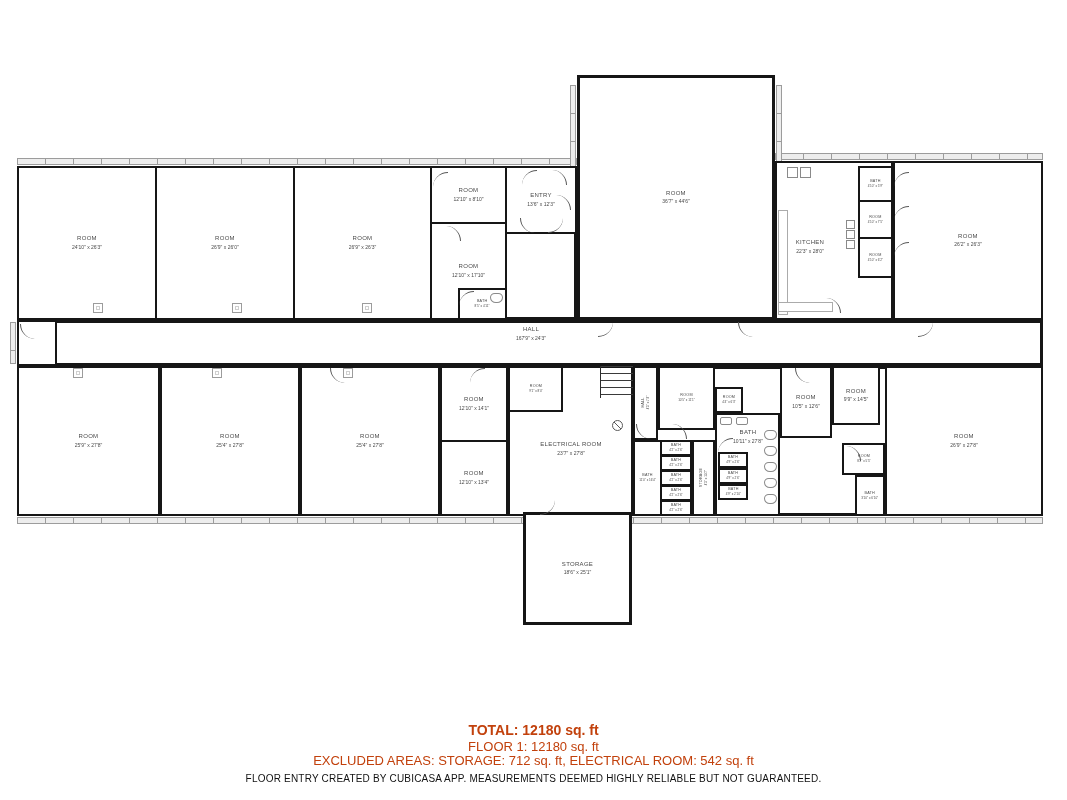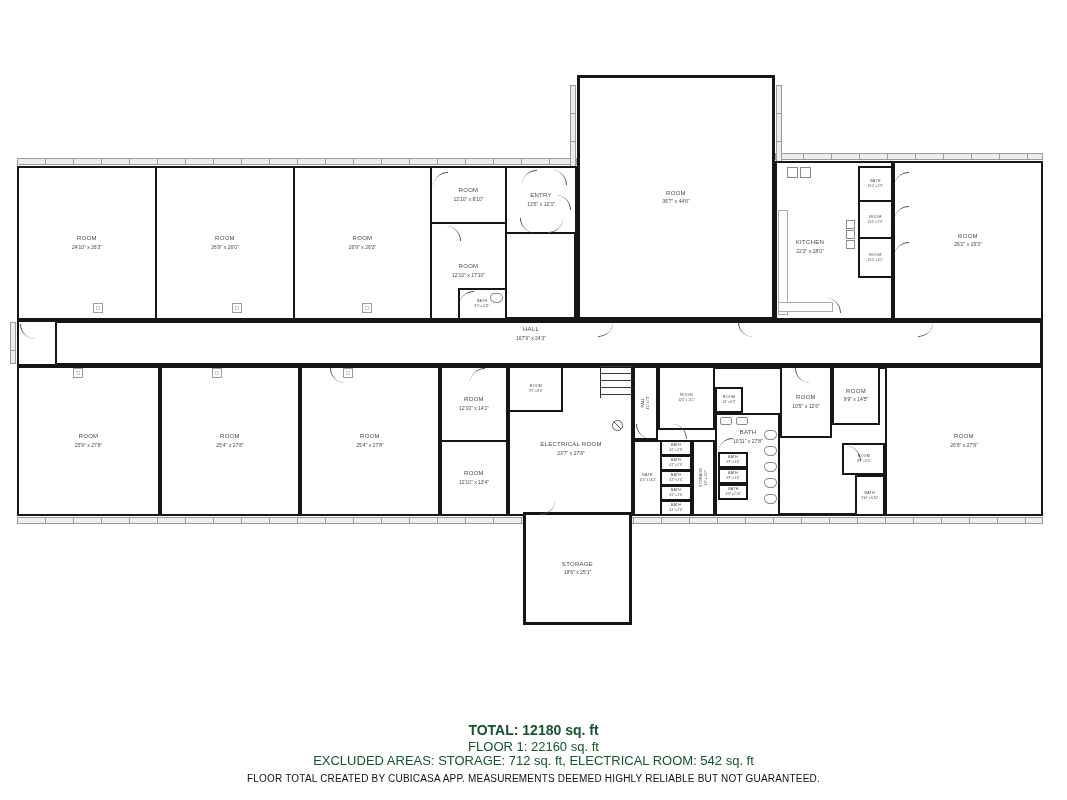--- a/index.html
+++ b/index.html
@@ -27,21 +27,21 @@
           background:repeating-linear-gradient(to bottom,#3a3a3a 0 1px,transparent 1px 7px);}
   .fix{position:absolute;width:10px;height:10px;border:1px solid #9c9c9c;background:#fff;box-sizing:border-box;}
   .fix::after{content:"";position:absolute;left:2px;top:2px;right:2px;bottom:2px;border:1px solid #cfcfcf;}
   .appl{position:absolute;border:1px solid #8a8a8a;background:#fff;box-sizing:border-box;}
   .wc{position:absolute;width:13px;height:10px;border:1px solid #8a8a8a;background:#fff;
       border-radius:40% 40% 50% 50%/50% 50% 60% 60%;box-sizing:border-box;}
   .sink{position:absolute;width:12px;height:8px;border:1px solid #8a8a8a;border-radius:2px;background:#fff;box-sizing:border-box;}
   .counter{position:absolute;border:1px solid #ababab;background:#fff;box-sizing:border-box;}
   .circ{position:absolute;width:11px;height:11px;border:1px solid #5a5a5a;border-radius:50%;box-sizing:border-box;
         background:linear-gradient(45deg,transparent 46%,#5a5a5a 46% 54%,transparent 54%);}
-  .summary{position:absolute;left:0;width:1067px;text-align:center;color:#14532d;}
+  .summary{position:absolute;left:0;width:1067px;text-align:center;color:#c2410c;}
   #sum-total{top:722px;font-size:14px;font-weight:bold;}
   #sum-floor{top:739px;font-size:13px;}
   #sum-excl{top:753px;font-size:13px;}
   #sum-disc{top:773px;font-size:10px;color:#111;letter-spacing:.2px;}
 </style>
 </head>
 <body>
 
 <div id="stage">
 
@@ -352,17 +352,17 @@
   <div class="arc rot270" style="left:330px;top:368px"></div>
   <div class="arc" style="left:470px;top:368px"></div>
   <div class="arc rot180" style="left:540px;top:500px"></div>
   <div class="arc rot90" style="left:672px;top:424px"></div>
   <div class="arc rot270" style="left:636px;top:424px"></div>
   <div class="arc" style="left:718px;top:438px"></div>
   <div class="arc rot270" style="left:795px;top:368px"></div>
   <div class="arc rot90" style="left:846px;top:446px"></div>
 
   <div class="summary" id="sum-total">TOTAL: 12180 sq. ft</div>
-  <div class="summary" id="sum-floor">FLOOR 1: 22160 sq. ft</div>
+  <div class="summary" id="sum-floor">FLOOR 1: 12180 sq. ft</div>
   <div class="summary" id="sum-excl">EXCLUDED AREAS: STORAGE: 712 sq. ft, ELECTRICAL ROOM: 542 sq. ft</div>
-  <div class="summary" id="sum-disc">FLOOR TOTAL CREATED BY CUBICASA APP. MEASUREMENTS DEEMED HIGHLY RELIABLE BUT NOT GUARANTEED.</div>
+  <div class="summary" id="sum-disc">FLOOR ENTRY CREATED BY CUBICASA APP. MEASUREMENTS DEEMED HIGHLY RELIABLE BUT NOT GUARANTEED.</div>
 
 </div>
 
 </body></html>

